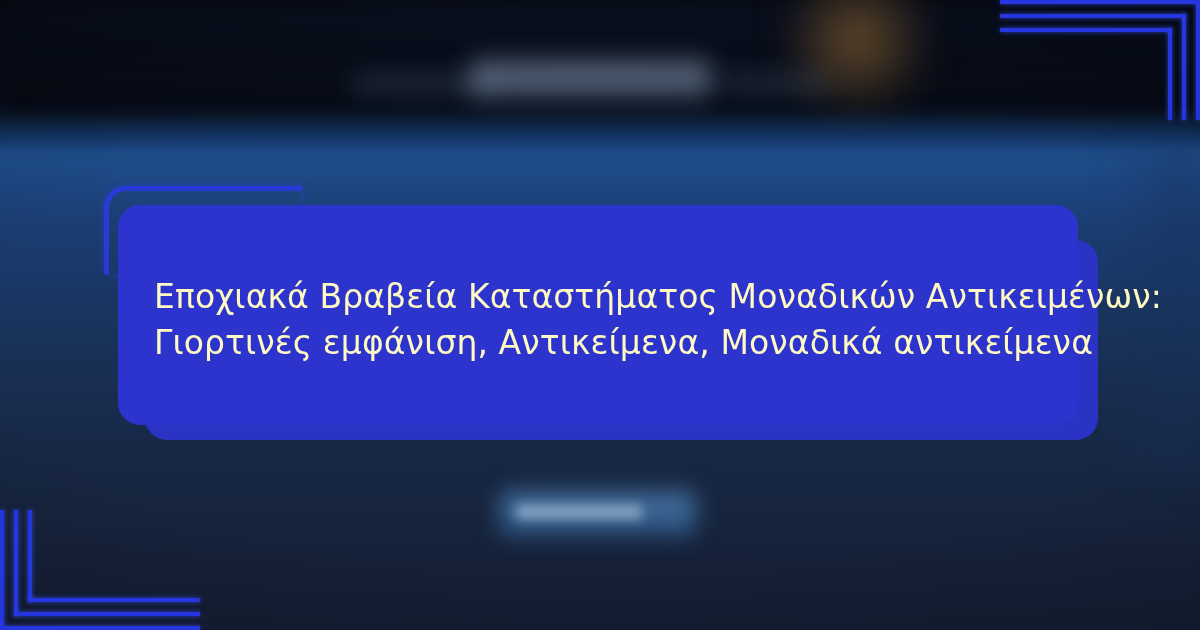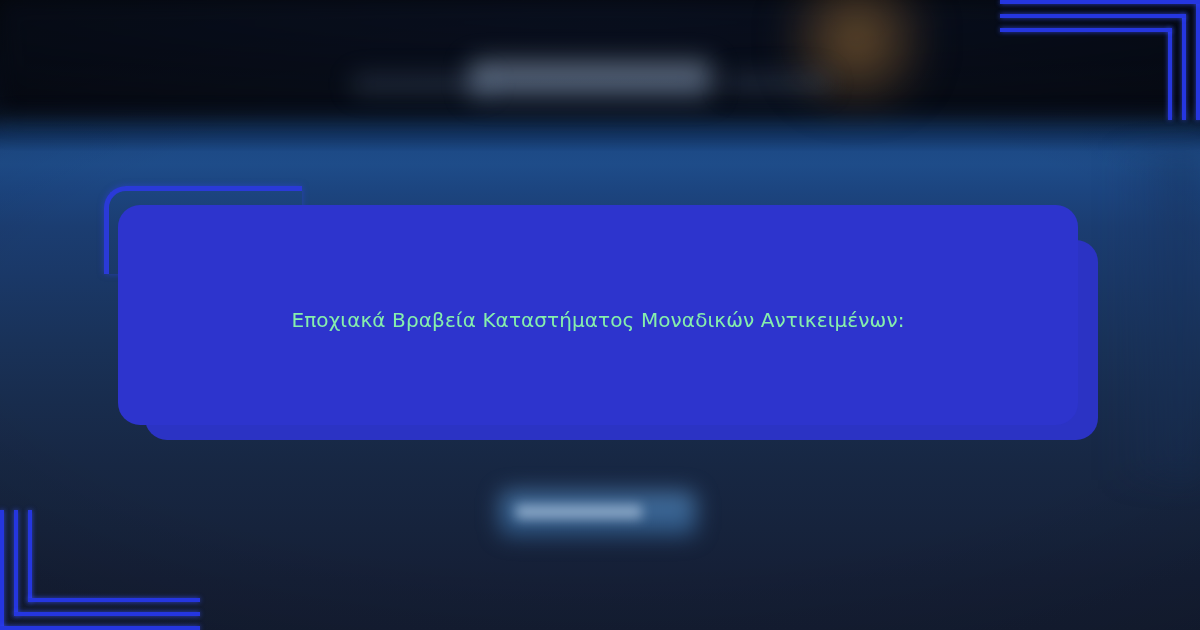--- a/index.html
+++ b/index.html
@@ -142,23 +142,23 @@
     width:960px; height:220px;
     background:#2d34cd;
     border-radius:22px;
     display:flex;
     align-items:center;
     justify-content:center;
   }
   .card-text{
     width:100%;
     text-align:center;
-    color:#86efac;
+    color:#fef9c3;
     font-family:"DejaVu Sans", sans-serif;
-    font-size:20px;
+    font-size:33px;
     line-height:46px;
     font-weight:400;
     letter-spacing:.1px;
     padding:0 36px;
     margin-top:9px;
   }
   .card-text .line{ display:block; white-space:nowrap; }
 </style>
 </head>
 <body>
@@ -194,16 +194,17 @@
     <div class="corner-line" style="left:28px;  bottom:28px; width:4px;   height:92px;"></div>
     <div class="corner-line" style="left:28px;  bottom:28px; width:172px; height:4px;"></div>
   </div>
 
   <div class="card-outline"></div>
   <div class="card-back"></div>
 
   <div class="card-front">
     <div class="card-text">
       <span class="line">Εποχιακά Βραβεία Καταστήματος Μοναδικών Αντικειμένων:</span>
+      <span class="line">Γιορτινές εμφάνιση, Αντικείμενα, Μοναδικά αντικείμενα</span>
     </div>
   </div>
 
 </div>
 
 </body></html>

